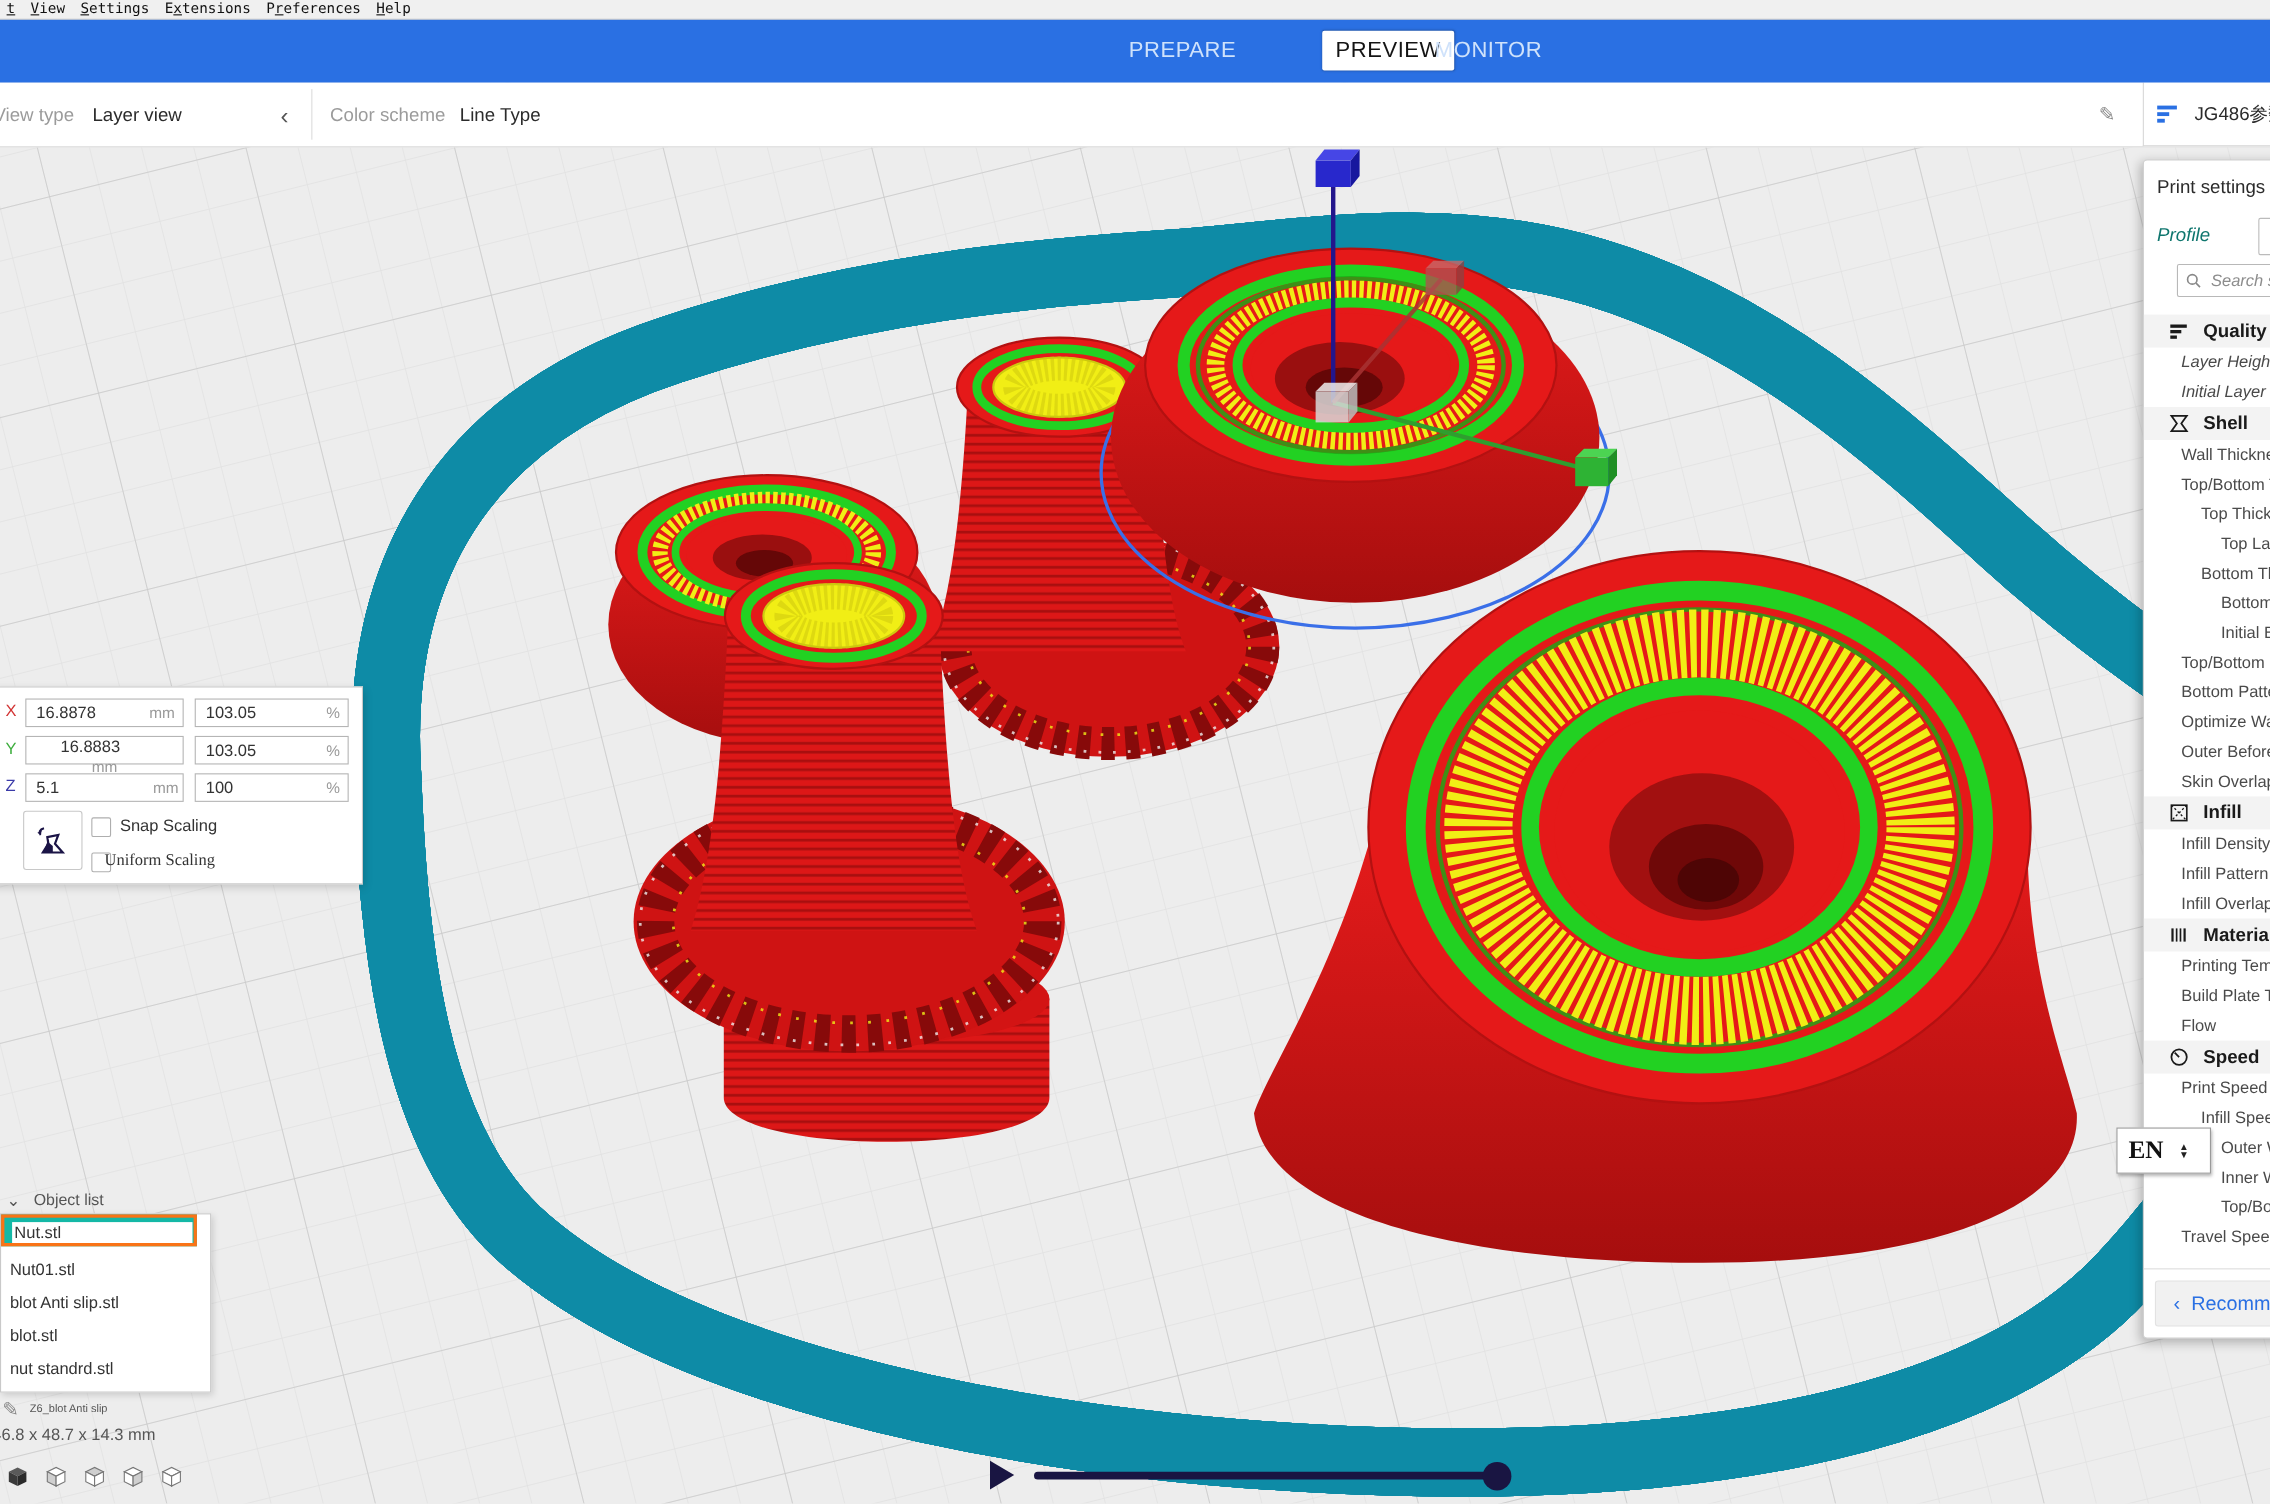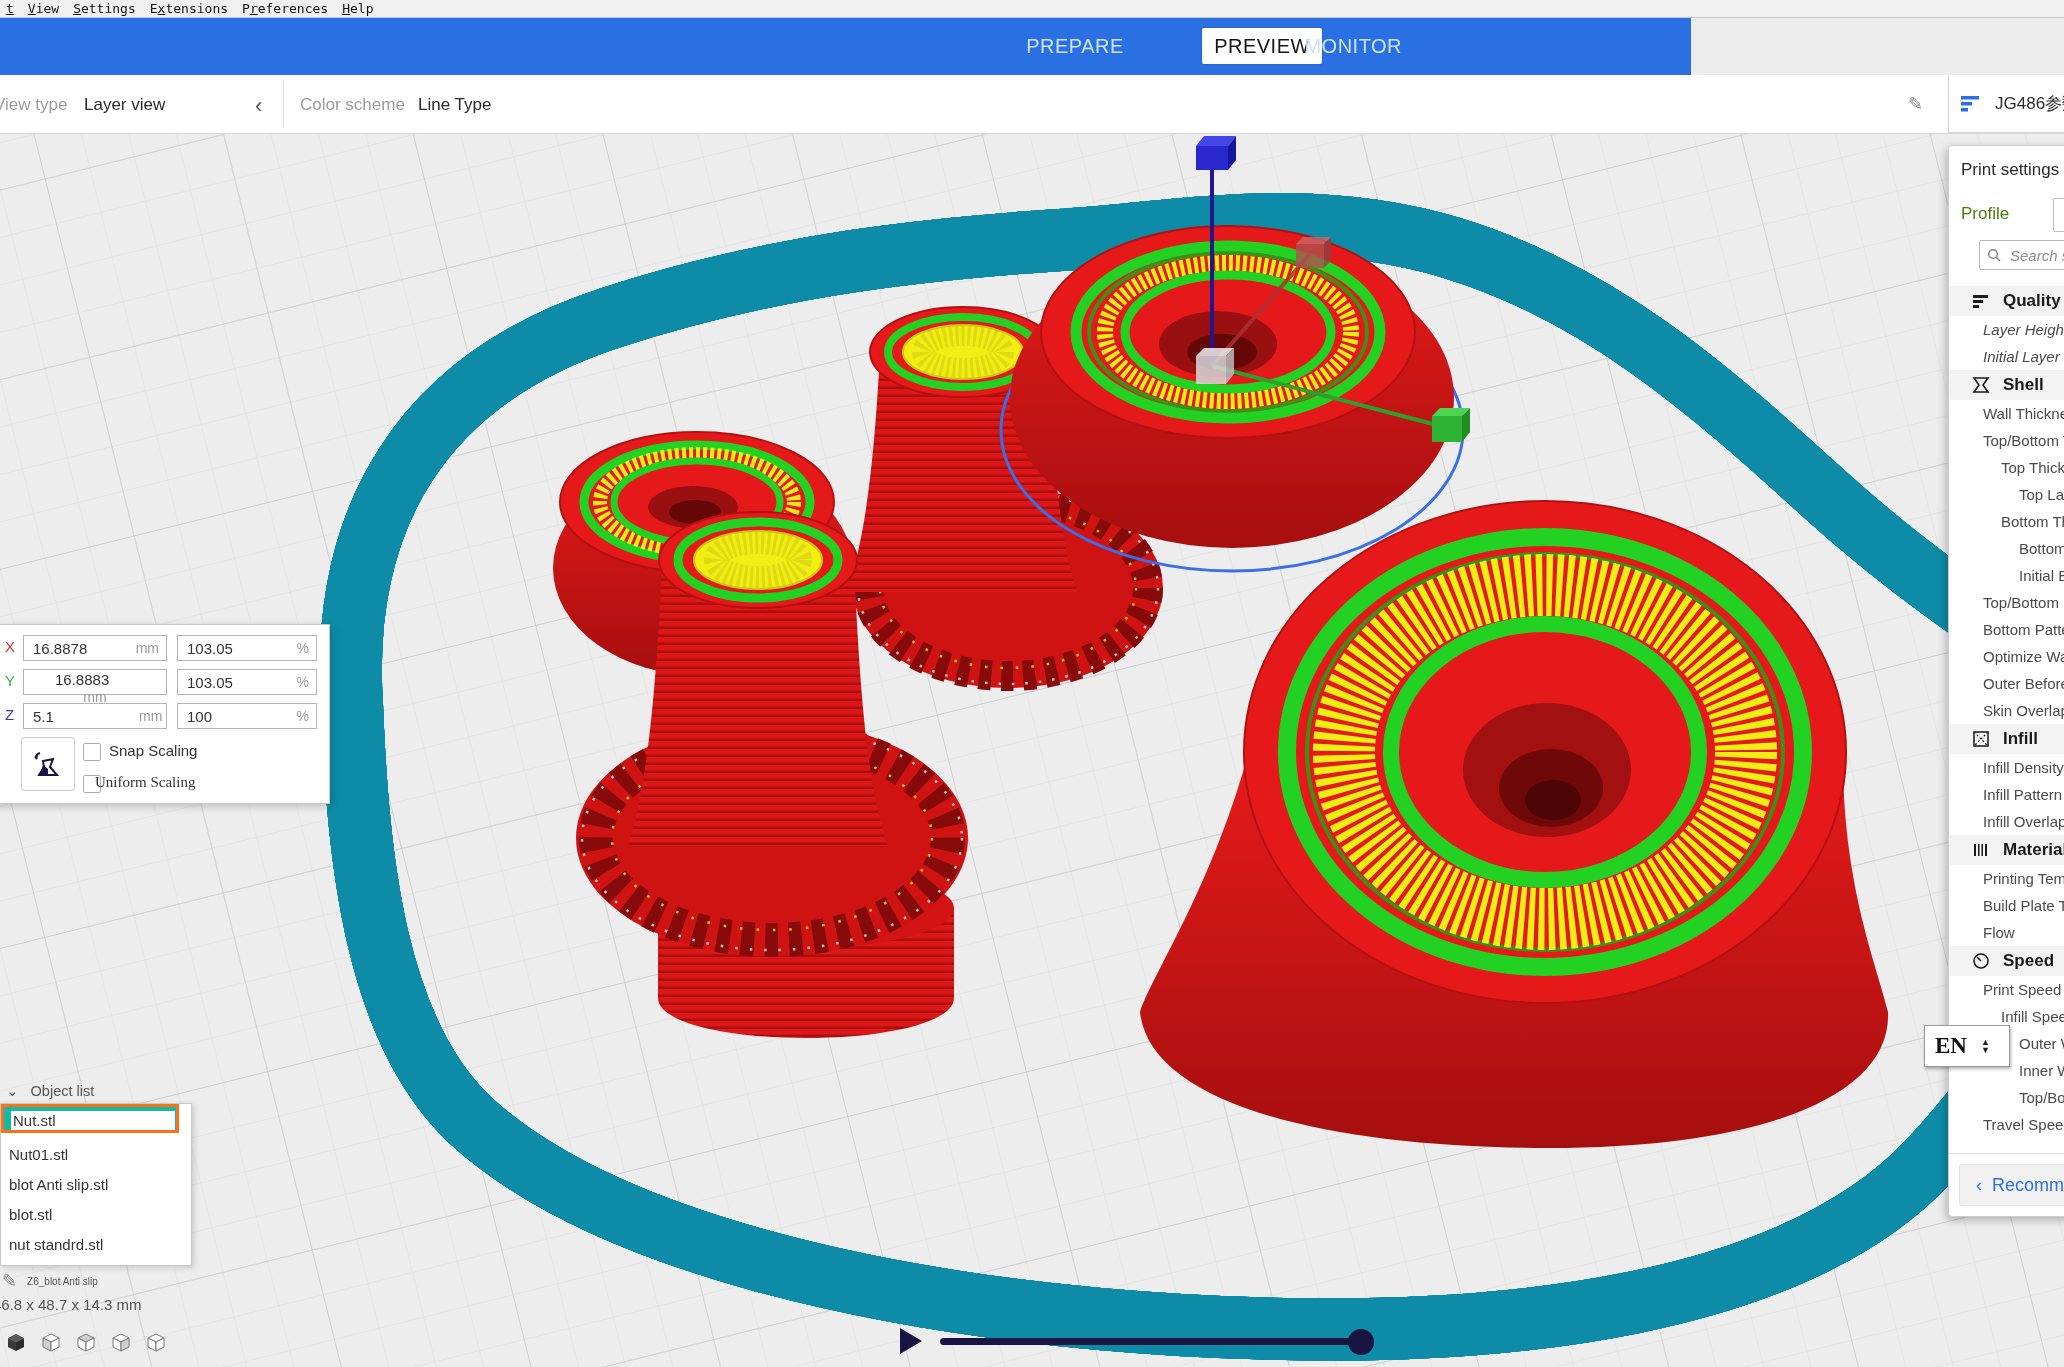--- a/index.html
+++ b/index.html
@@ -5,42 +5,42 @@
   html,body{margin:0;padding:0;background:#ededed;}
   body{width:2064px;height:1367px;overflow:hidden;position:relative;
        font-family:"Liberation Sans",sans-serif;-webkit-font-smoothing:antialiased;}
   .abs{position:absolute;}
   
   .menubar{left:0;top:0;width:2064px;height:18px;background:#f0f0f0;border-bottom:1px solid #c9c9c9;
            font-family:"DejaVu Sans Mono",monospace;font-size:13px;color:#111;display:flex;align-items:center;gap:14px;padding-left:6px;box-sizing:border-box;}
   .menu-item{white-space:pre;cursor:default;}
   .menu-item u{text-decoration:underline;}
   
-  .bluebar{left:0;top:18px;width:1691px;height:57px;background:#2a70e3;}
+  .bluebar{left:0;top:18px;width:2064px;height:57px;background:#2a70e3;}
   .stage-tab{position:absolute;top:0;height:57px;display:flex;align-items:center;justify-content:center;
              font-size:20px;letter-spacing:.5px;color:#cfe2fb;cursor:pointer;}
   .stage-tab.active{background:#fff;color:#141414;border-radius:2px;top:10px;height:36px;box-shadow:0 0 2px rgba(0,0,0,.3);}
   
   .viewbar{left:0;top:75px;width:2064px;height:58px;background:#fff;border-bottom:1px solid #d8d8d8;}
   .vb-label{position:absolute;top:20px;font-size:17px;color:#9b9b9b;white-space:nowrap;}
   .vb-value{position:absolute;top:20px;font-size:17px;color:#2b2b2b;white-space:nowrap;}
   .vb-chevron{position:absolute;top:18px;font-size:22px;color:#555;}
   .vb-divider{position:absolute;left:283px;top:6px;width:1px;height:46px;background:#dcdcdc;}
   .pencil{color:#8a8a8a;font-size:18px;}
   
   .viewport{left:0;top:75px;width:2064px;height:1292px;}
   
   .preset-box{left:1948px;top:75px;width:240px;height:58px;background:#fff;border:1px solid #d8d8d8;border-top:none;
               display:flex;align-items:center;gap:12px;padding-left:12px;box-sizing:border-box;}
   .preset-name{font-size:17px;color:#2b2b2b;white-space:nowrap;}
   
   .settings-panel{left:1948px;top:145px;width:260px;height:1070px;background:#fff;border:1px solid #cfcfcf;
                   border-radius:4px 0 0 4px;box-shadow:-2px 3px 10px rgba(0,0,0,.25);}
   .sp-title{position:absolute;left:12px;top:14px;font-size:17px;color:#2b2b2b;}
-  .sp-profile{position:absolute;left:12px;top:58px;font-size:17px;color:#4d7c0f;}
+  .sp-profile{position:absolute;left:12px;top:58px;font-size:17px;color:#0f766e;font-style:italic;}
   .sp-profile-dd{position:absolute;left:104px;top:52px;width:160px;height:32px;border:1px solid #bbb;border-radius:2px;background:#fff;}
   .sp-search{position:absolute;left:30px;top:94px;width:220px;height:30px;border:1px solid #b8b8b8;border-radius:2px;background:#fff;
              display:flex;align-items:center;gap:6px;padding-left:7px;box-sizing:border-box;}
   .sp-search input{border:none;outline:none;font-style:italic;font-size:15px;color:#666;width:170px;
                    font-family:"Liberation Sans",sans-serif;background:transparent;}
   .sp-search input::placeholder{color:#8d8d8d;}
   .slist{position:absolute;left:0;top:140px;width:100%;}
   .srow{height:27px;display:flex;align-items:center;padding-left:34px;font-size:15px;color:#4a4a4a;white-space:nowrap;cursor:default;}
   .srow.i1{padding-left:52px;}
   .srow.i2{padding-left:70px;}

